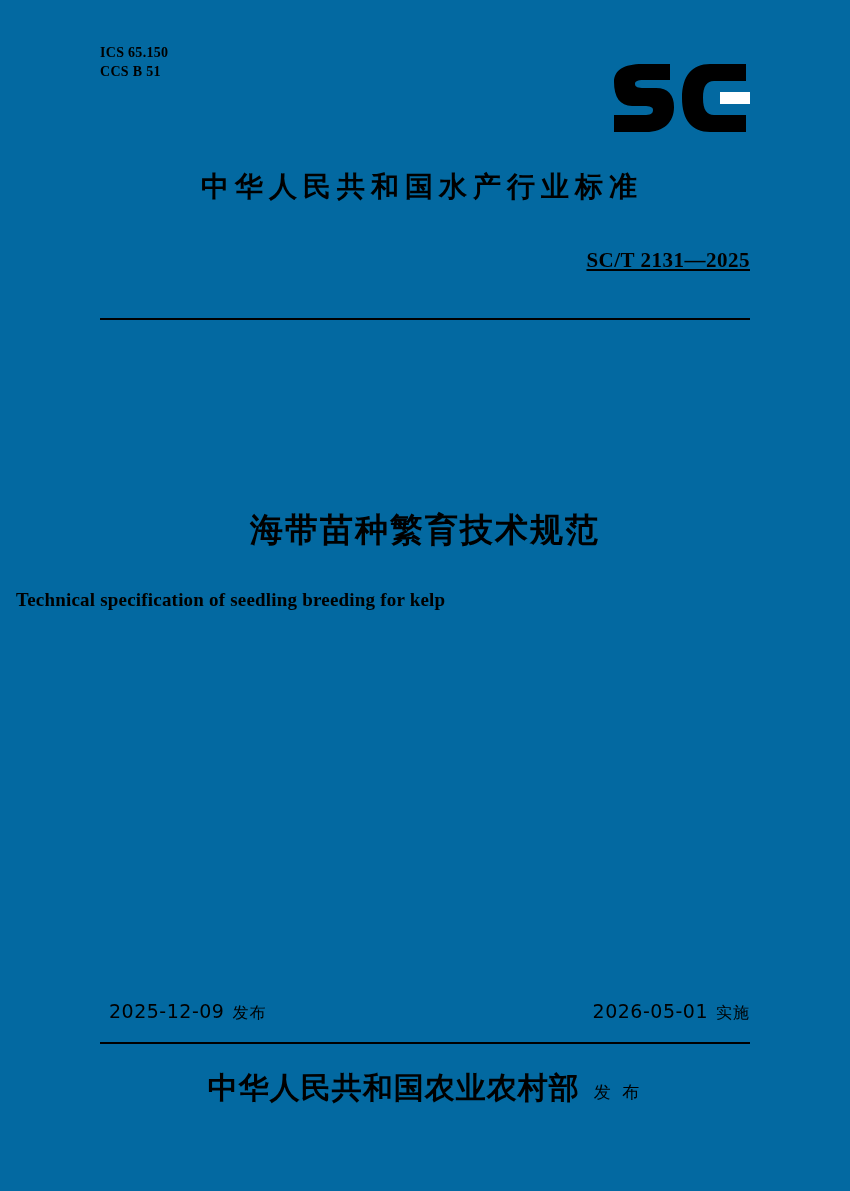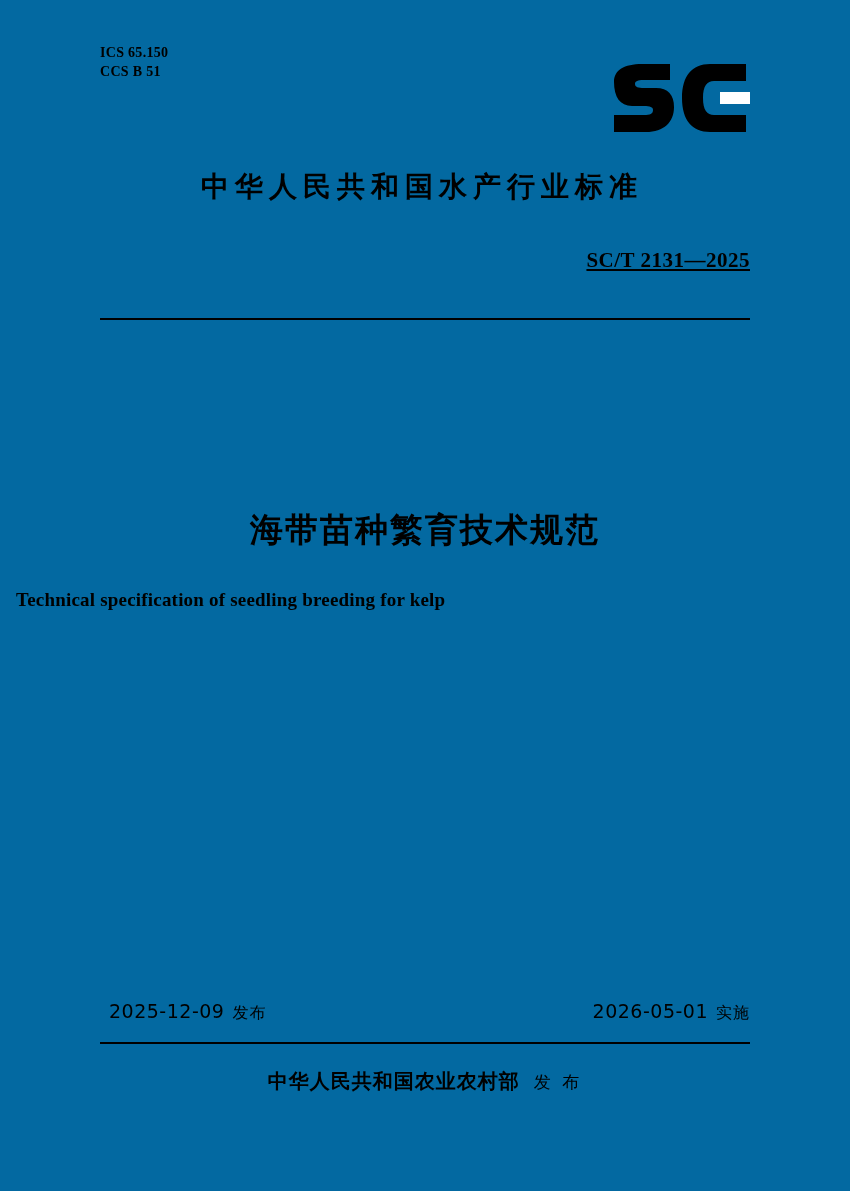--- a/index.html
+++ b/index.html
@@ -156,21 +156,21 @@
   .publisher {
     position: absolute;
     left: 0;
     right: 0;
     top: 1068px;
     text-align: center;
     white-space: nowrap;
   }
   .publisher-name {
     font-family: "DejaVu Serif", serif;
-    font-size: 20px;
+    font-size: 30px;
     font-weight: bold;
     letter-spacing: 1px;
   }
   .publisher-verb {
     font-family: "DejaVu Sans", sans-serif;
     font-size: 17px;
     letter-spacing: 3px;
     padding-left: 10px;
   }
 </style>

